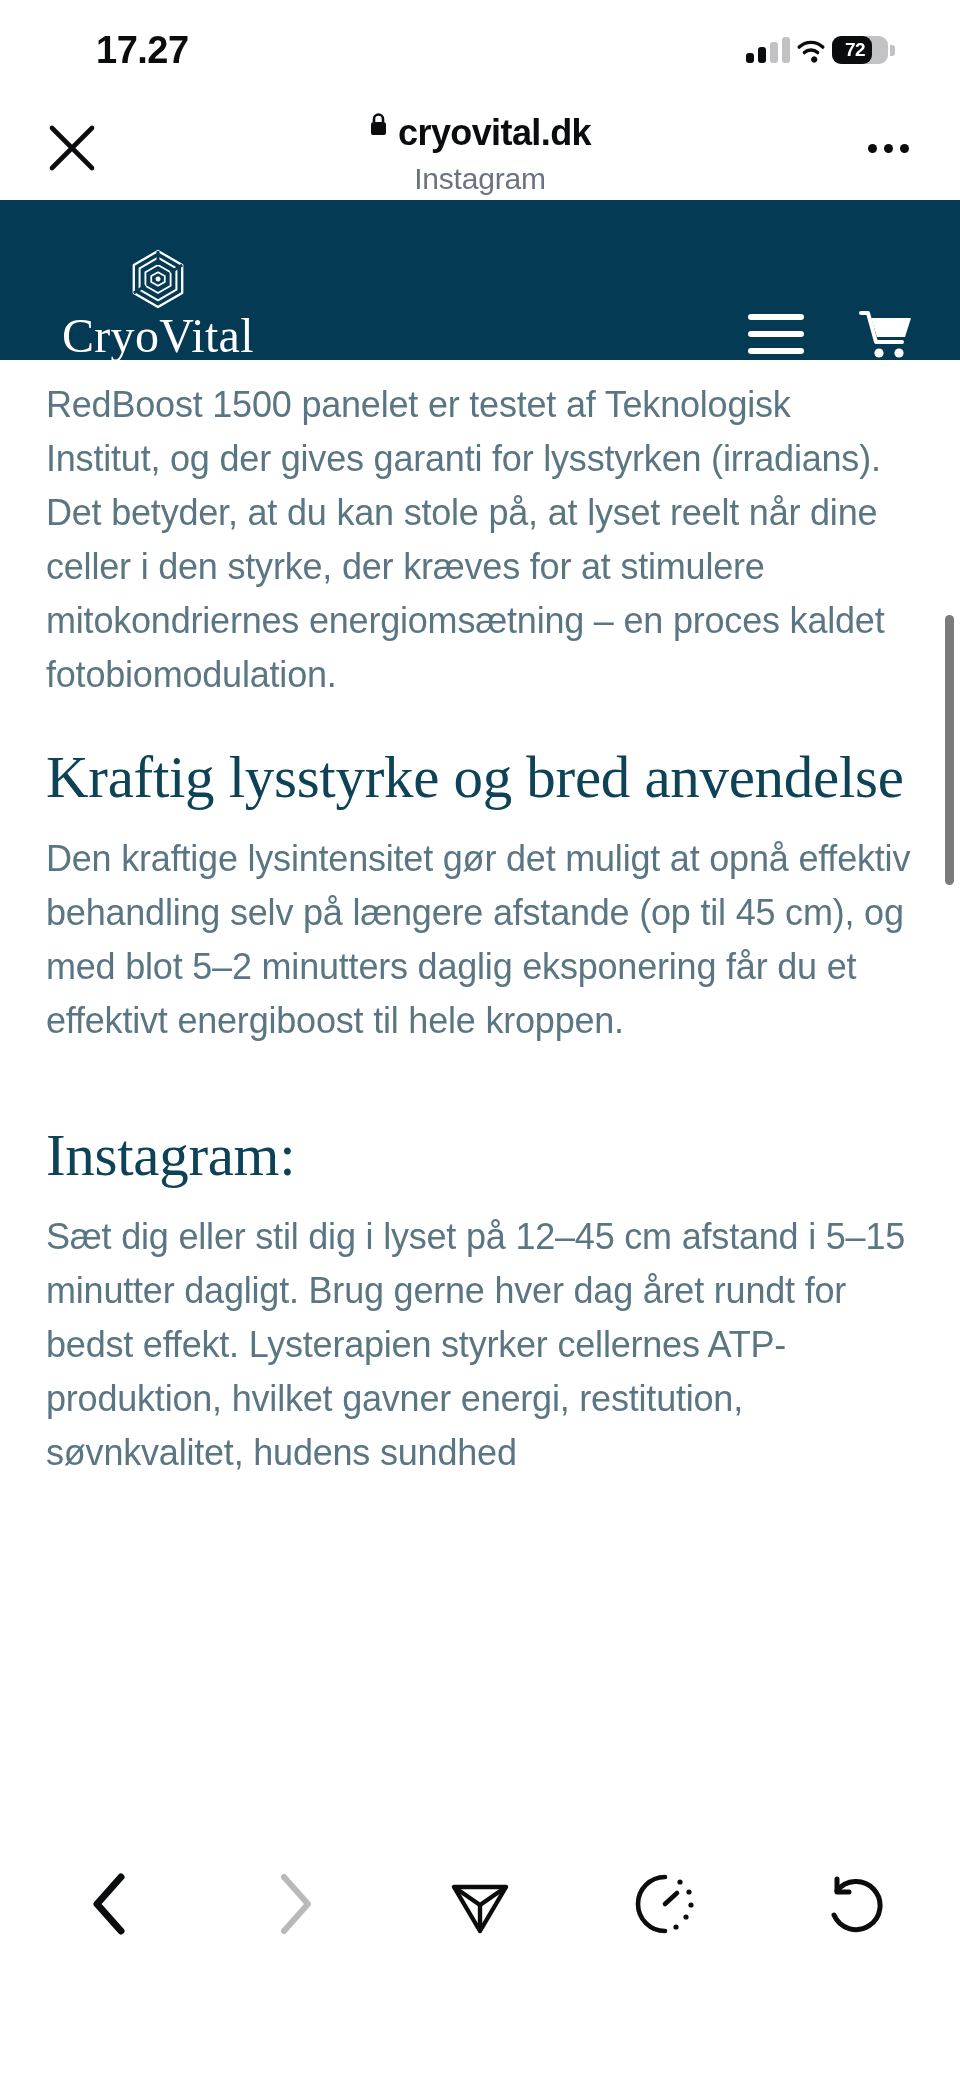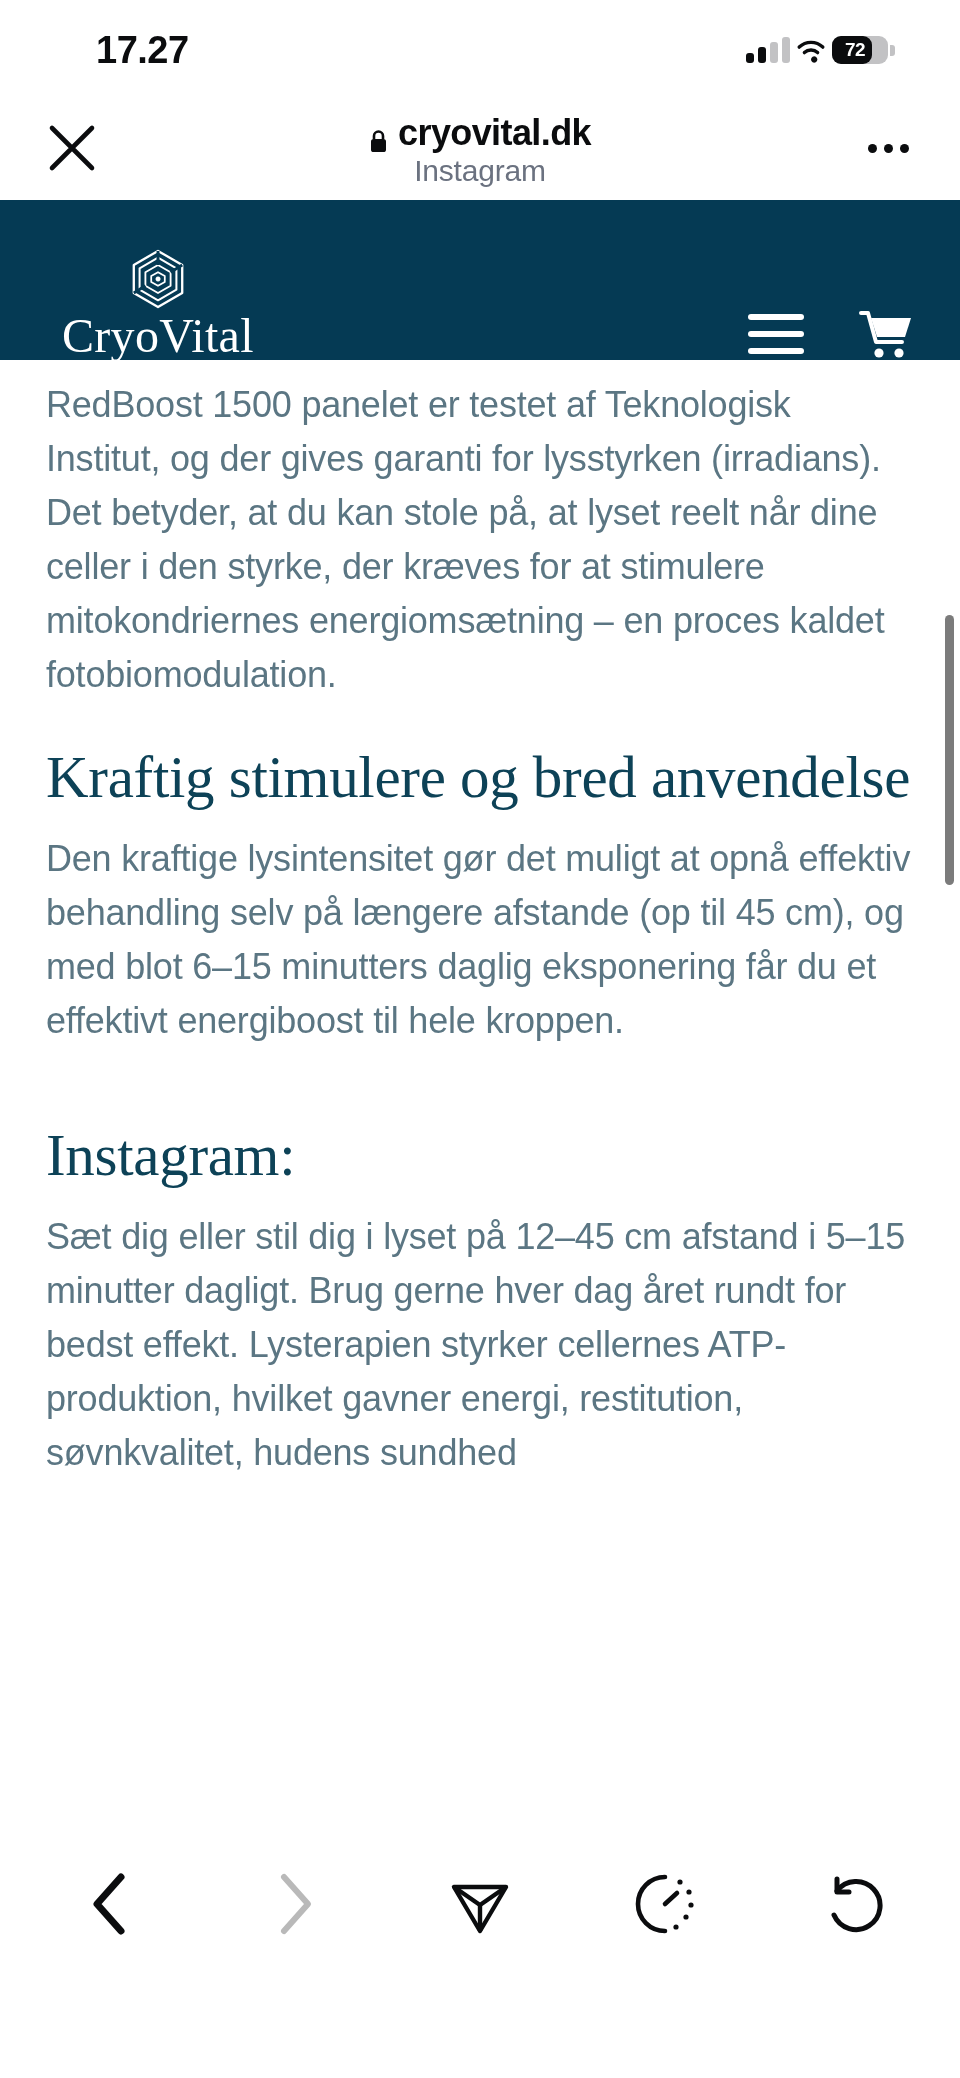--- a/index.html
+++ b/index.html
@@ -69,28 +69,28 @@
   .close-btn {
     width: 64px; height: 64px;
     display: flex; align-items: center; justify-content: center;
     cursor: pointer; flex: 0 0 auto;
   }
   .titlewrap {
     position: absolute; left: 0; right: 0; top: 12px;
     display: flex; flex-direction: column; align-items: center;
     pointer-events: none;
   }
-  .titleline { display: flex; align-items: flex-end; gap: 10px; }
+  .titleline { display: flex; align-items: flex-start; gap: 10px; }
   .lock { width: 19px; height: 25px; display: block; }
   .domain {
     font-size: 36px; font-weight: 700; color: #0b0c0e;
     letter-spacing: -0.6px;
   }
   .subtitle {
-    font-size: 30px; color: #6b7280; 
+    font-size: 30px; color: #6b7280; margin-top: 8px;
     letter-spacing: -0.2px;
   }
   .dots-btn {
     margin-left: auto; width: 64px; height: 64px;
     display: flex; align-items: center; justify-content: center;
     gap: 7px; cursor: pointer; flex: 0 0 auto;
   }
   .dots-btn span {
     width: 9px; height: 9px; border-radius: 50%; background: #0b0c0e;
     display: block;
@@ -245,22 +245,22 @@
         <path d="M13 10 h40 l-6 19 H19 Z" fill="#ffffff"></path>
         <circle cx="21" cy="45" r="4.6" fill="#ffffff"></circle>
         <circle cx="41" cy="45" r="4.6" fill="#ffffff"></circle>
       </svg>
     </div>
   </div>
 
   <div class="content">
     <div class="content-inner">
       <p class="body">RedBoost 1500 panelet er testet af Teknologisk Institut, og der gives garanti for lysstyrken (irradians). Det betyder, at du kan stole på, at lyset reelt når dine celler i den styrke, der kræves for at stimulere mitokondriernes energiomsætning – en proces kaldet fotobiomodulation.</p>
-      <h2 class="hd">Kraftig stimulere og bred anvendelse</h2>
-      <p class="body">Den kraftige lysintensitet gør det muligt at opnå effektiv behandling selv på længere afstande (op til 45 cm), og med blot 6–15 minutters daglig eksponering får du et effektivt energiboost til hele kroppen.</p>
+      <h2 class="hd">Kraftig lysstyrke og bred anvendelse</h2>
+      <p class="body">Den kraftige lysintensitet gør det muligt at opnå effektiv behandling selv på længere afstande (op til 45 cm), og med blot 5–2 minutters daglig eksponering får du et effektivt energiboost til hele kroppen.</p>
       <h2 class="hd spaced">Instagram:</h2>
       <p class="body">Sæt dig eller stil dig i lyset på 12–45 cm afstand i 5–15 minutter dagligt. Brug gerne hver dag året rundt for bedst effekt. Lysterapien styrker cellernes ATP-produktion, hvilket gavner energi, restitution, søvnkvalitet, hudens sundhed</p>
     </div>
     <div class="scrollbar"></div>
   </div>
 
   <div class="toolbar">
     <div class="tb-btn">
       <svg width="54" height="66" viewBox="0 0 54 66">
         <path d="M38 6 L14 33 L38 60" fill="none" stroke="#0b0c0e" stroke-width="7" stroke-linecap="round" stroke-linejoin="round"></path>

